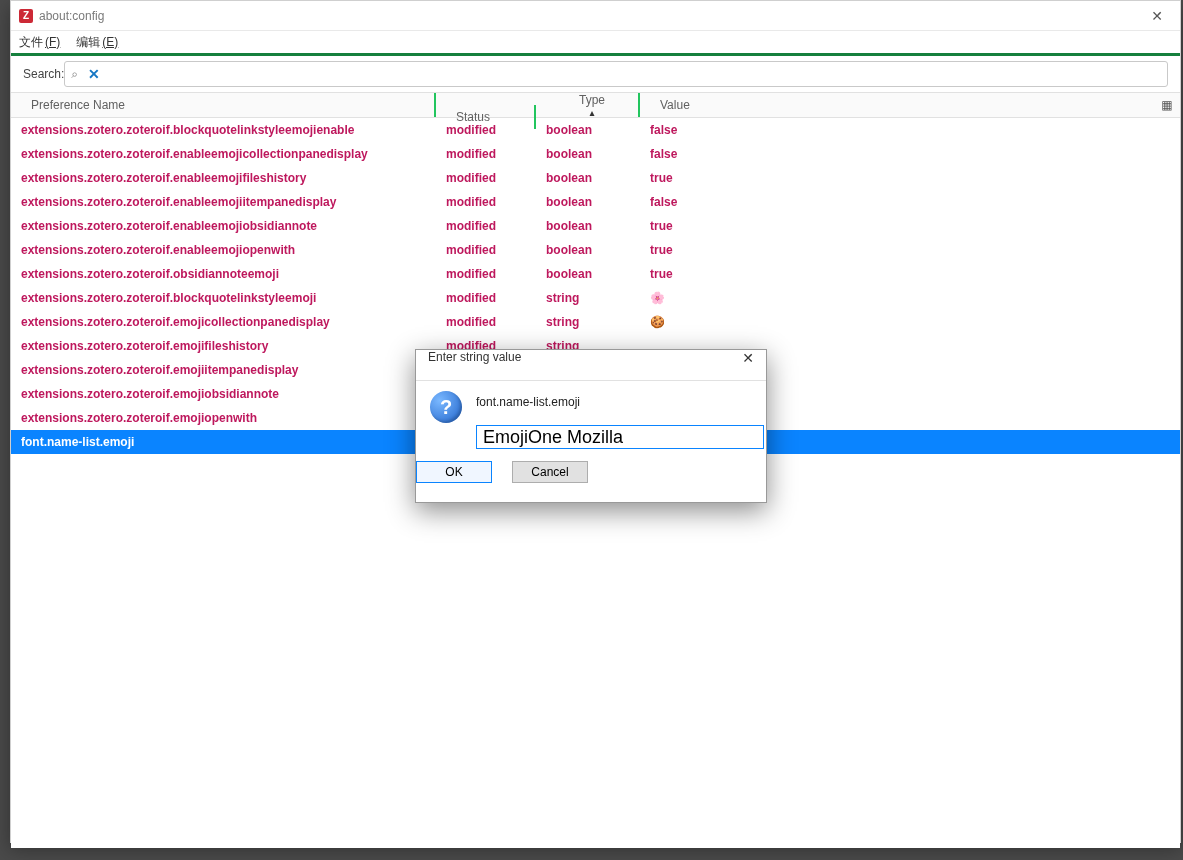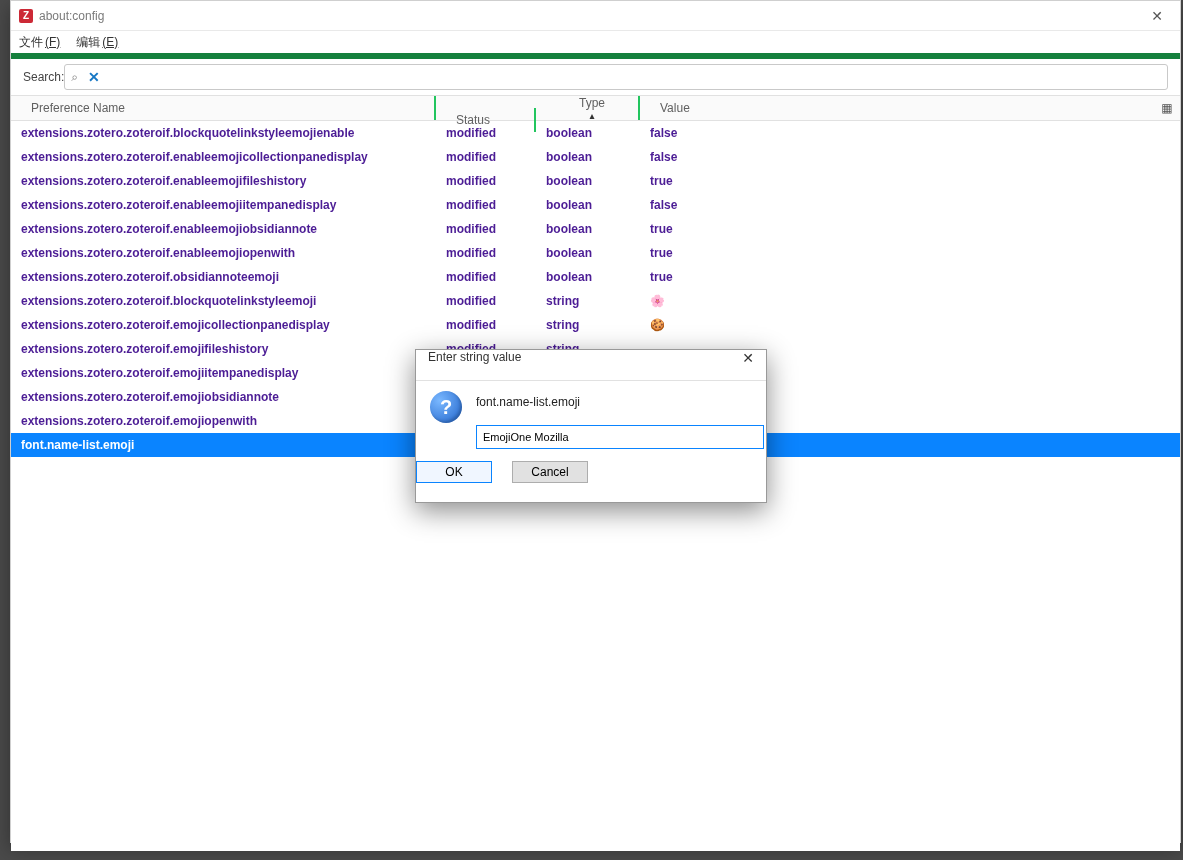--- a/index.html
+++ b/index.html
@@ -53,21 +53,21 @@
     font-size: 14px; color: #555;
     cursor: pointer;
   }
   .menubar {
     display: flex;
     align-items: center;
     height: 22px;
     padding: 0 8px;
     font-size: 12px;
     color: #333;
-    border-bottom: 6px solid #15803d;
+    border-bottom: 3px solid #15803d;
     gap: 16px;
   }
   .menubar .menuitem .hotkey { text-decoration: underline; margin-left: 2px; }
   .searchrow {
     display: flex;
     align-items: center;
     height: 36px;
     padding: 0 12px;
     border-bottom: 1px solid #e1e1e1;
     background: #fff;
@@ -134,21 +134,21 @@
     height: calc(100% - 29px - 22px - 36px - 24px);
     overflow: hidden;
     background: #fff;
   }
   .row {
     display: flex;
     align-items: center;
     height: 24px;
     font-size: 12px;
     font-weight: bold;
-    color: #4c1d95;
+    color: #be185d;
   }
   .row.selected {
     background: #0a84ff;
     color: #fff;
   }
   .row .c { padding: 0 10px; box-sizing: border-box; display:flex; align-items:center; }
   .row .c.name  { width: 425px; }
   .row .c.status{ width: 100px; }
   .row .c.type  { width: 104px; }
   .row .c.value { flex: 1 1 auto; }
@@ -191,21 +191,21 @@
   }
   .dialog .d-content { flex: 1 1 auto; }
   .dialog .prefname { font-size: 12px; color:#222; padding-top:4px; }
   .dialog input[type=text] {
     width: 274px;
     margin-top: 16px;
     height: 22px;
     border: 1px solid #0a84ff;
     outline: none;
     padding: 0 6px;
-    font-size: 11px;
+    font-size: 18px;
     font-family: inherit;
     box-sizing: content-box;
   }
   .dialog .d-buttons {
     display: flex;
     justify-content: flex-start;
     gap: 20px;
     padding: 12px 0 0 0;
   }
   .dialog button {

